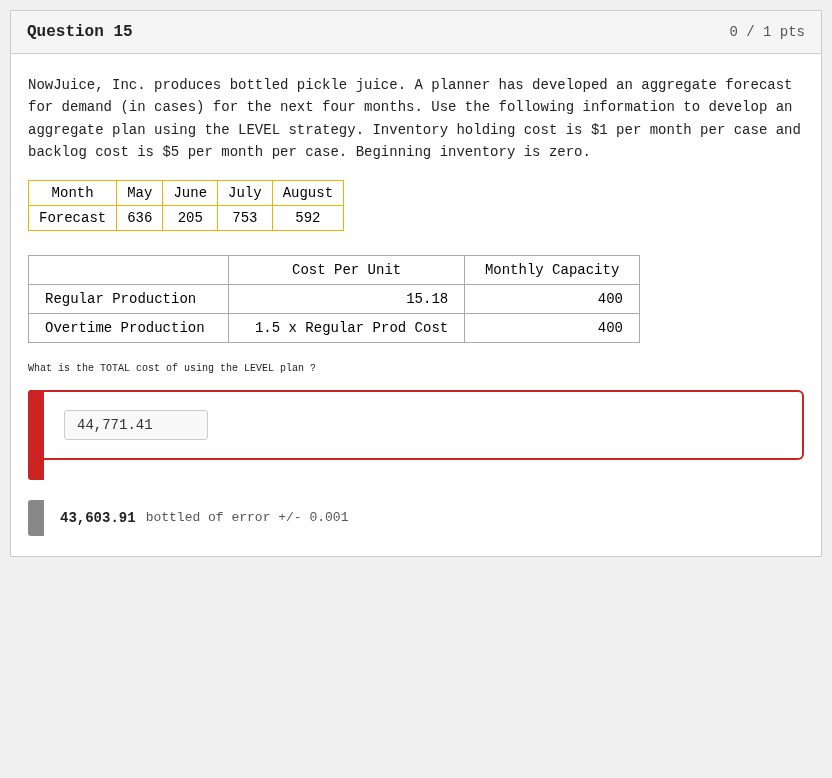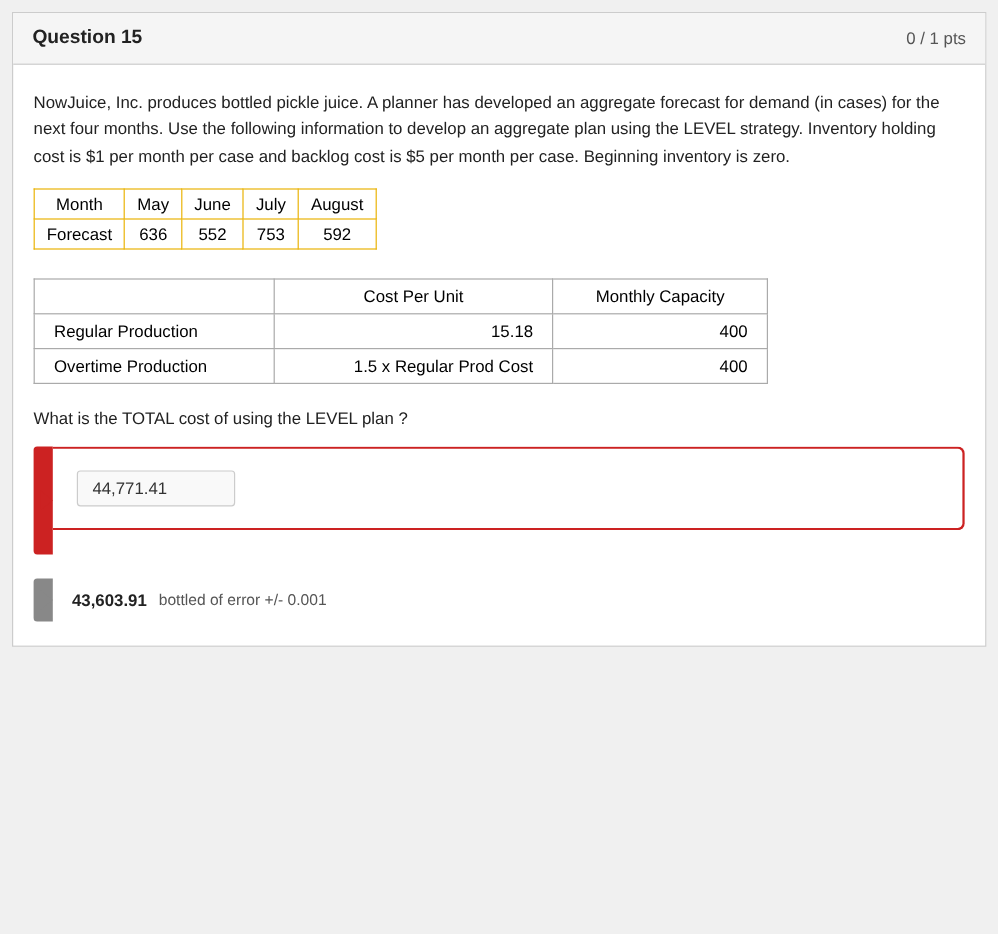--- a/index.html
+++ b/index.html
@@ -1,18 +1,19 @@
 <!DOCTYPE html>
 <html><head>
   <meta charset="utf-8">
   <style>
     * {
       box-sizing: border-box;
       margin: 0;
       padding: 0;
+      font-family: Liberation Mono, monospace;
     }
 
     body {
       font-family: Arial, sans-serif;
       font-size: 14px;
       background: #f0f0f0;
       display: flex;
       justify-content: center;
       align-items: flex-start;
       min-height: 778px;
@@ -93,21 +94,21 @@
     .cost-table td:nth-child(2),
     .cost-table td:nth-child(3) {
       text-align: right;
     }
 
     .cost-table .row-label {
       text-align: left;
     }
 
     .question-prompt {
-      font-size: 14px;
+      font-size: 10px;
       color: #222;
       margin-bottom: 16px;
     }
 
     
     .answer-area {
       border: 2px solid #cc2222;
       border-radius: 6px;
       padding: 16px 20px;
       margin-bottom: 20px;
@@ -115,21 +116,21 @@
       display: flex;
       align-items: center;
     }
 
     .answer-input {
       border: 1px solid #ccc;
       background: #f9f9f9;
       padding: 6px 12px;
       font-size: 14px;
       color: #333;
-      width: 132px;
+      width: 144px;
       border-radius: 3px;
     }
 
     .correct-value {
       font-weight: bold;
       color: #222;
     }
 
     .margin-of-error {
       color: #555;
@@ -171,21 +172,21 @@
           <tr>
         <td>Month</td>
         <td>May</td>
         <td>June</td>
         <td>July</td>
         <td>August</td>
       </tr>
       <tr>
         <td>Forecast</td>
         <td>636</td>
-        <td>552</td>
+        <td>205</td>
         <td>753</td>
         <td>592</td>
       </tr>
     </tbody>
       </table>
 
     <table class="cost-table">
       <thead>
         <tr>
           <th style="width:200px;"></th>

